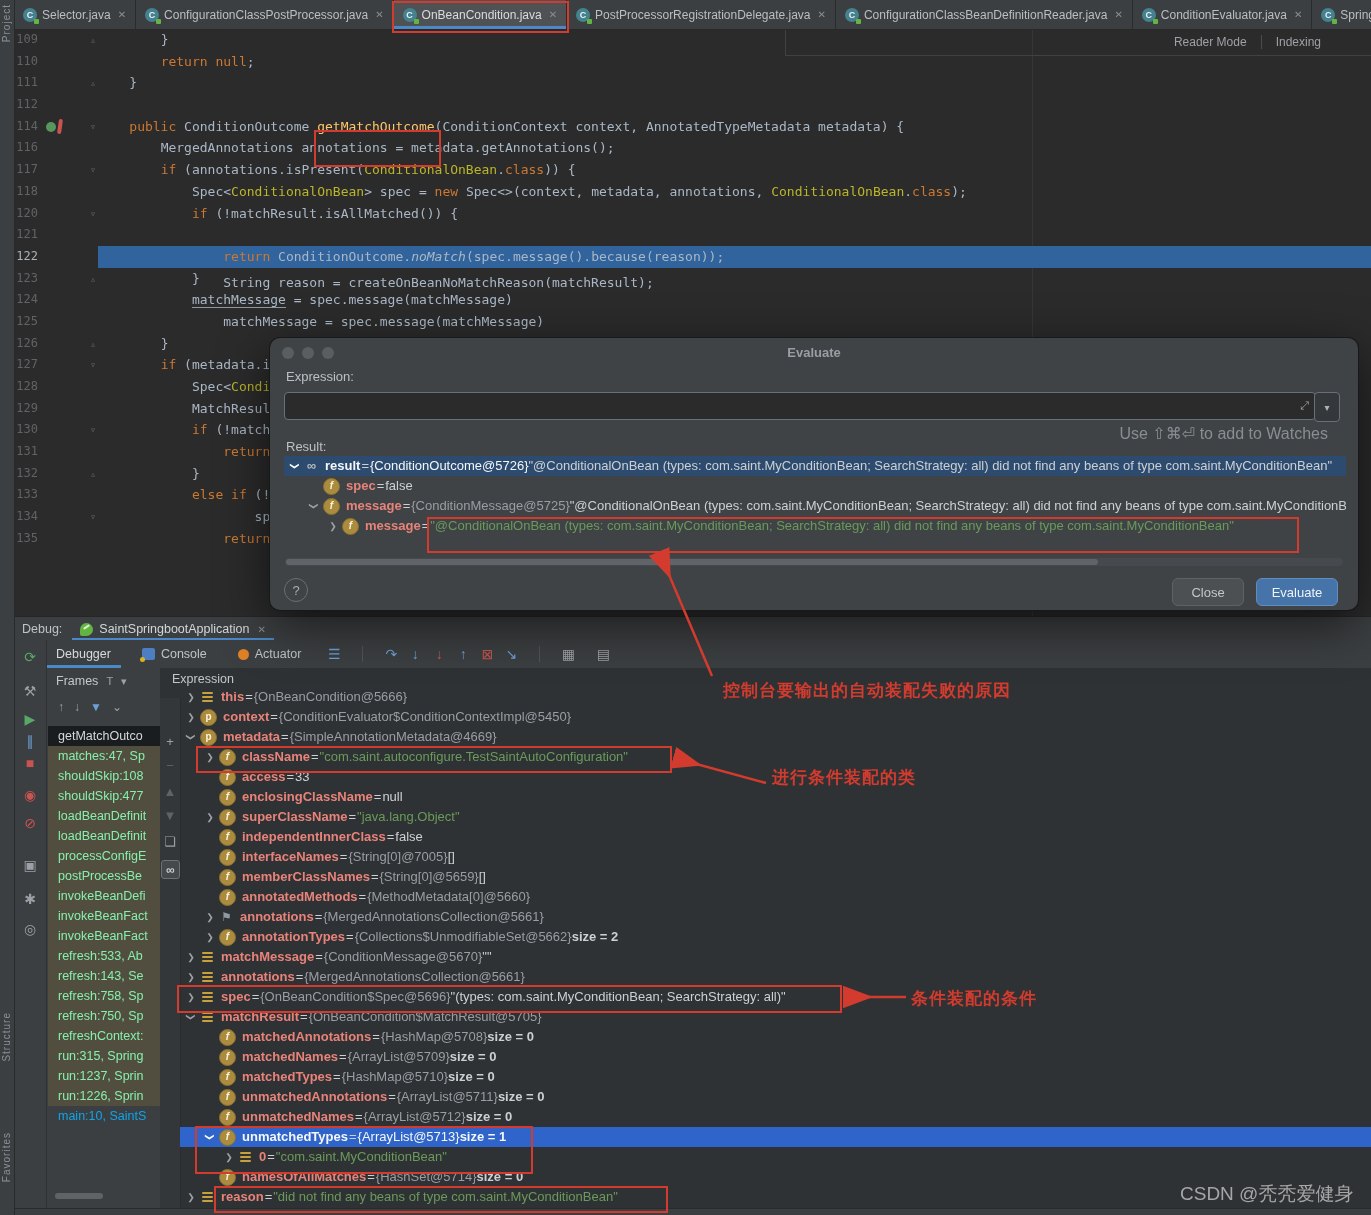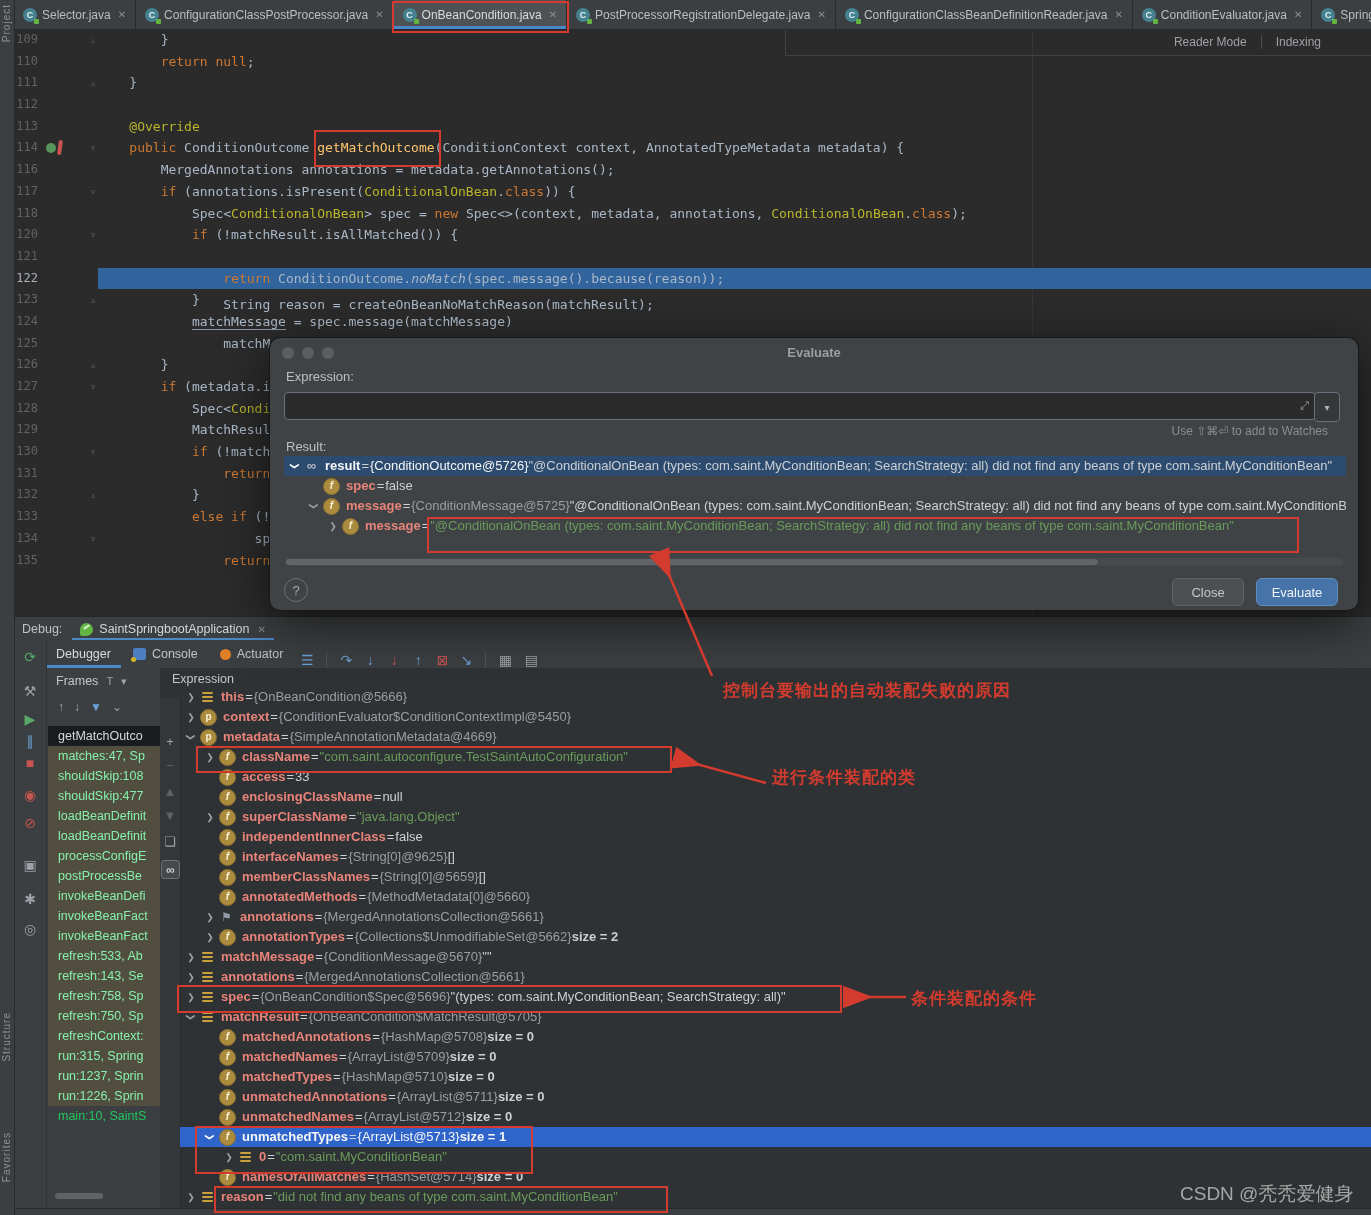--- a/index.html
+++ b/index.html
@@ -49,21 +49,21 @@
   .dlg-title{position:absolute;top:7px;left:0;right:0;text-align:center;color:#9a9ea4;font-weight:bold;font-size:13px}
   .dots{position:absolute;left:12px;top:9px;display:flex;gap:8px}
   .dot{width:12px;height:12px;border-radius:50%;background:#5b5e60}
   .dlg-label{position:absolute;left:16px;color:#bcc0c6}
   .expr{position:absolute;left:14px;top:54px;width:1022px;height:26px;background:#2b2b2b;border:1px solid #67707c;
         border-radius:4px;font-family:"DejaVu Sans Mono",monospace;font-size:13px;color:#a9b7c6;
         line-height:26px;padding-left:8px;white-space:pre;overflow:hidden}
   .expr-exp{position:absolute;right:6px;top:0;color:#9da0a6;font-size:11px}
   .expr-dd{position:absolute;left:1044px;top:54px;width:24px;height:28px;background:#34383a;border:1px solid #67707c;
            border-radius:4px;color:#aeb2b8;display:flex;align-items:center;justify-content:center;font-size:10px}
-  .hint{position:absolute;right:30px;top:86px;color:#8a8e94;font-size:12px}
+  .hint{position:absolute;right:30px;top:86px;color:#8a8e94;font-size:16px}
   .rtree{position:absolute;left:14px;top:118px;width:1062px;height:82px;overflow:hidden}
   .hsb{position:absolute;left:15px;top:220px;width:1058px;height:8px;background:#46494d;border-radius:4px}
   .hsb-th{position:absolute;left:1px;top:1px;width:812px;height:6px;background:#606468;border-radius:3px}
   .help{position:absolute;left:14px;top:240px;width:22px;height:22px;border:1px solid #6b6f76;border-radius:50%;
         color:#a7abb1;display:flex;align-items:center;justify-content:center;font-size:13px}
   .btn{position:absolute;top:240px;height:26px;border-radius:6px;font-size:13px;display:flex;
        align-items:center;justify-content:center;color:#c3c7cc}
   .btn-close{left:902px;width:70px;background:#4c5053;border:1px solid #5e6266}
   .btn-eval{left:986px;width:80px;background:#4674a8;border:1px solid #5d8ec2;color:#eef3f8}
 
@@ -89,42 +89,42 @@
 
   
   .dbg-header{position:absolute;left:14px;top:616px;width:1357px;height:24px;background:#3c3f41;
               border-top:1px solid #262626;display:flex;align-items:center;z-index:2;font-size:12.5px;color:#bfc3c7}
   .dbg-header .dlab{margin-left:8px}
   .sess{display:flex;align-items:center;gap:6px;height:24px;padding:0 8px;margin-left:10px;
         box-shadow:inset 0 -3px 0 #4a88c7;color:#d3d6da}
   .leaf{position:relative;width:13px;height:13px;border-radius:50% 50% 50% 2px;background:#62b543}
   .leaf::after{content:'';position:absolute;left:3px;top:3px;width:7px;height:2px;background:#d9f0cc;border-radius:2px;transform:rotate(-35deg)}
   .dbg-toolbar{position:absolute;left:46px;top:640px;width:1325px;height:28px;background:#3c3f41;display:flex;
-               align-items:flex-end;gap:2px;z-index:2;font-size:12.5px;color:#bfc3c7}
+               align-items:center;gap:11px;z-index:2;font-size:12.5px;color:#bfc3c7}
   .dtab{display:flex;align-items:center;gap:6px;height:28px;padding:0 10px}
   .dtab.active{box-shadow:inset 0 -3px 0 #4a88c7;color:#d8dbde}
   .conicon{width:13px;height:12px;background:#4d7ec2;border-radius:2px;position:relative}
   .conicon::after{content:'';position:absolute;left:-2px;bottom:-2px;width:5px;height:5px;background:#d6b51f;border-radius:50%}
   .acticon{width:11px;height:11px;border-radius:50%;background:#e08027}
   .tico{width:24px;text-align:center;font-size:14px}
   .tsep{width:1px;height:16px;background:#515456;margin:0 5px}
   .c-blue{color:#6ba1d6}.c-red{color:#c75450}.c-green{color:#59a869}.c-gray{color:#9da0a6}
   .dbg-left{position:absolute;left:14px;top:640px;width:32px;height:568px;background:#3c3f41;
             border-right:1px solid #303234;z-index:2}
   .dbg-left .tico{position:absolute;left:4px;width:24px;height:22px;line-height:22px;text-align:center;font-size:14px}
 
   .frames-pane{position:absolute;left:46px;top:668px;width:114px;height:540px;background:#3c3f41;z-index:1;overflow:hidden}
   .fhead{height:26px;display:flex;align-items:center;gap:8px;padding-left:10px;color:#c4c7ca;font-size:12.5px}
   .fhead .fT{color:#9da0a6;font-size:11px}
   .ftools{height:26px;display:flex;align-items:center;gap:10px;padding-left:12px;color:#9da0a6;font-size:12px}
   .flist{position:absolute;left:2px;top:58px;right:0;bottom:0}
   .frow{height:20px;line-height:20px;padding-left:10px;font-size:12.5px;color:#b9bcc0;white-space:nowrap;overflow:hidden}
   .frow.sel{background:#1a1d1f;color:#d6d9dc}
   .frow.lib{background:#514e3f;color:#86efac}
-  .frow.plain{color:#22c55e}
+  .frow.plain{color:#0ea5e9}
   .fpill{position:absolute;left:9px;top:525px;width:48px;height:6px;background:#606366;border-radius:3px}
 
   .vars-pane{position:absolute;left:160px;top:668px;width:1211px;height:540px;background:#2f3234;z-index:1;overflow:hidden}
   .vhead{height:22px;display:flex;align-items:center;padding-left:12px;color:#c4c7ca;font-size:12.5px}
   .wstrip{position:absolute;left:0;top:30px;width:20px;height:510px;background:#34373a;border-right:1px solid #2a2c2e}
   .wstrip .wi{position:absolute;left:0;width:20px;text-align:center;color:#9da0a6;font-size:13px}
   .wdim{color:#5f6366 !important}
   .wbox{position:absolute;left:1px;width:17px;height:17px;border:1px solid #6e7275;border-radius:3px;
         background:#46494c;color:#c9cdd1;display:flex;align-items:center;justify-content:center;font-size:12px;font-weight:bold}
   .vtree{position:absolute;left:20px;top:19px;right:0}
@@ -193,21 +193,20 @@
   <div class="edmeta">
     <span>Reader Mode</span>
     <span class="sep"></span>
     <span>Indexing</span>
   </div>
   <div>
       <div class="eline"><span class="lnum">109</span><span class="fold">▵</span><span class="code" style="padding-left: 62.64px;"><span class="s-p">}</span></span></div>
       <div class="eline"><span class="lnum">110</span><span class="fold"></span><span class="code" style="padding-left: 62.64px;"><span class="s-kw">return </span><span class="s-kw">null</span><span class="s-p">;</span></span></div>
       <div class="eline"><span class="lnum">111</span><span class="fold">▵</span><span class="code" style="padding-left: 31.32px;"><span class="s-p">}</span></span></div>
       <div class="eline"><span class="lnum">112</span><span class="fold"></span><span class="code" style="padding-left: 0px;"></span></div>
-      <div class="eline"><span class="lnum">113</span><span class="fold"></span><span class="code" style="padding-left: 31.32px;"><span class="s-ann">@Override</span></span></div>
       <div class="eline"><span class="lnum">114</span><span class="gmark"><i class="gdot" style="position:absolute"></i><i class="gpin" style="position:absolute"></i></span><span class="fold">▿</span><span class="code" style="padding-left: 31.32px;"><span class="s-kw">public </span><span class="s-p">ConditionOutcome </span><span class="s-decl">getMatchOutcome</span><span class="s-p">(ConditionContext context, AnnotatedTypeMetadata metadata) {</span></span></div>
       <div class="eline"><span class="lnum">116</span><span class="fold"></span><span class="code" style="padding-left: 62.64px;"><span class="s-p">MergedAnnotations annotations = metadata.getAnnotations();</span></span></div>
       <div class="eline"><span class="lnum">117</span><span class="fold">▿</span><span class="code" style="padding-left: 62.64px;"><span class="s-kw">if </span><span class="s-p">(annotations.isPresent(</span><span class="s-ann">ConditionalOnBean</span><span class="s-p">.</span><span class="s-kw">class</span><span class="s-p">)) {</span></span></div>
       <div class="eline"><span class="lnum">118</span><span class="fold"></span><span class="code" style="padding-left: 93.96px;"><span class="s-p">Spec&lt;</span><span class="s-ann">ConditionalOnBean</span><span class="s-p">&gt; spec = </span><span class="s-kw">new </span><span class="s-p">Spec&lt;&gt;(context, metadata, annotations, </span><span class="s-ann">ConditionalOnBean</span><span class="s-p">.</span><span class="s-kw">class</span><span class="s-p">);</span></span></div>
       <div class="eline"><span class="lnum">120</span><span class="fold">▿</span><span class="code" style="padding-left: 93.96px;"><span class="s-kw">if </span><span class="s-p">(!matchResult.isAllMatched()) {</span></span></div>
       <div class="eline"><span class="lnum">121</span><span class="fold"></span><span class="code" style="padding-left: 125.28px; margin-top: 48px;"><span class="s-p">String reason = createOnBeanNoMatchReason(matchResult);</span></span></div>
       <div class="eline cur"><span class="lnum">122</span><span class="fold"></span><span class="code" style="padding-left: 125.28px;"><span class="s-kw">return </span><span class="s-p">ConditionOutcome.</span><span class="s-it">noMatch</span><span class="s-p">(spec.message().because(reason));</span></span></div>
       <div class="eline"><span class="lnum">123</span><span class="fold">▵</span><span class="code" style="padding-left: 93.96px;"><span class="s-p">}</span></span></div>
       <div class="eline"><span class="lnum">124</span><span class="fold"></span><span class="code" style="padding-left: 93.96px;"><span class="s-un">matchMessage</span><span class="s-p"> = spec.message(matchMessage)</span></span></div>
       <div class="eline"><span class="lnum">125</span><span class="fold"></span><span class="code" style="padding-left: 125.28px;"><span class="s-p">matchMessage = spec.message(matchMessage)</span></span></div>
@@ -437,21 +436,21 @@
         <span class="vicon icon-f">f</span>
         <span class="vname">independentInnerClass</span>
         <span class="veq"> = </span>
         <span class="v-prim">false</span>
       </div>
       <div class="trow" style="padding-left: 23px;">
         <span class="chev"></span>
         <span class="vicon icon-f">f</span>
         <span class="vname">interfaceNames</span>
         <span class="veq"> = </span>
-        <span class="v-ref">{String[0]@9625} </span>
+        <span class="v-ref">{String[0]@7005} </span>
         <span class="v-prim">[]</span>
       </div>
       <div class="trow" style="padding-left: 23px;">
         <span class="chev"></span>
         <span class="vicon icon-f">f</span>
         <span class="vname">memberClassNames</span>
         <span class="veq"> = </span>
         <span class="v-ref">{String[0]@5659} </span>
         <span class="v-prim">[]</span>
       </div>

